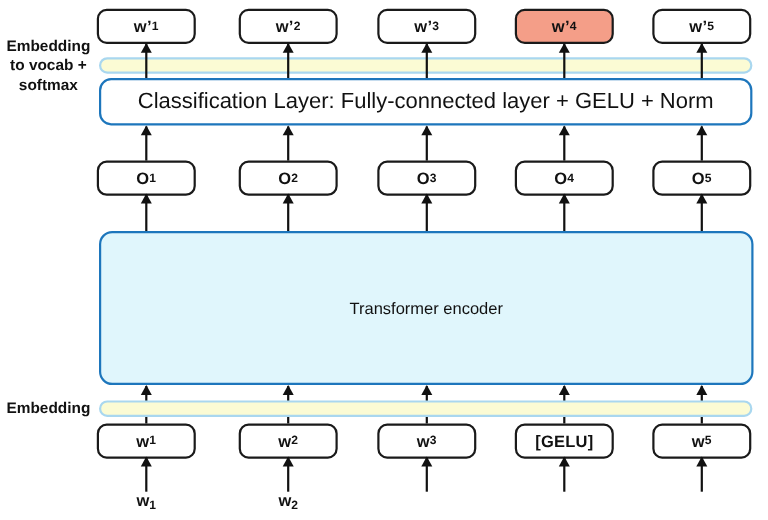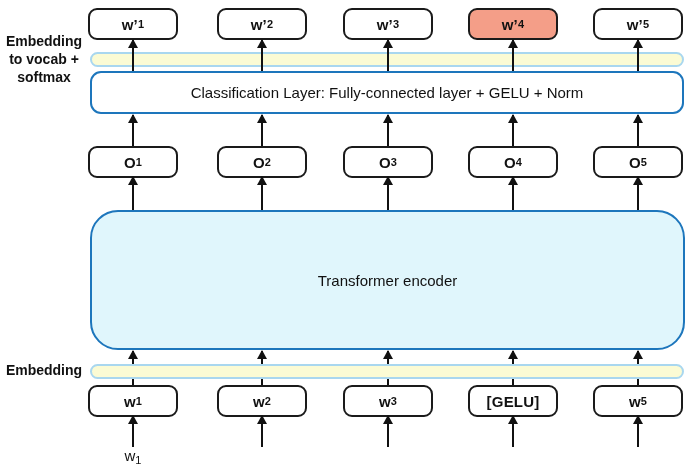--- a/index.html
+++ b/index.html
@@ -28,40 +28,40 @@
     background:var(--bar-fill,#fbfbd4);border:2px solid var(--bar-border,#a9d7ef);
     border-radius:9px;
   }
   .bar-top{top:52px}
   .bar-bottom{top:364px}
   
   .class-box{
     position:absolute;box-sizing:border-box;left:90px;top:71px;width:594px;height:43px;
     background:#ffffff;border:2px solid var(--accent-blue,#1d76bc);border-radius:11px;
     display:flex;align-items:center;justify-content:center;
-    font-size:15px;
+    font-size:20px;
   }
   .encoder-box{
     position:absolute;box-sizing:border-box;left:90px;top:210px;width:595px;height:140px;
     background:var(--encoder-fill,#e0f6fc);border:2px solid var(--accent-blue,#1d76bc);
-    border-radius:28px;
+    border-radius:12px;
     display:flex;align-items:center;justify-content:center;
     font-size:15px;
   }
   
   .side-label{
     position:absolute;font-weight:bold;font-size:14px;line-height:18px;
     text-align:center;white-space:pre-line;
   }
   .lbl-vocab{left:2px;top:32px;width:84px;}
   .lbl-embed{left:2px;top:361px;width:84px;}
   
   .word-label{
     position:absolute;top:447px;width:90px;text-align:center;
-    font-weight:normal;font-size:15px;
+    font-weight:bold;font-size:15px;
   }
   
   .arrow{position:absolute;width:2px;background:var(--arrow,#111111);}
   .arrow::before{
     content:"";position:absolute;top:-1px;left:-4px;
     border-left:5px solid transparent;border-right:5px solid transparent;
     border-bottom:9px solid var(--arrow,#111111);
   }
   .c1{left:132px}.c2{left:261px}.c3{left:387px}.c4{left:512px}.c5{left:637px}
   .row-a{top:40px;height:31px}    
@@ -185,14 +185,15 @@
       </div>
   </div>
 
   <div class="arrow row-e c1"></div>
   <div class="arrow row-e c2"></div>
   <div class="arrow row-e c3"></div>
   <div class="arrow row-e c4"></div>
   <div class="arrow row-e c5"></div>
 
   <div class="word-label n1"><span>w</span><span class="sub">1</span></div>
+  <div class="word-label n2"><span>w</span><span class="sub">2</span></div>
 
 </div>
 
 </body></html>

